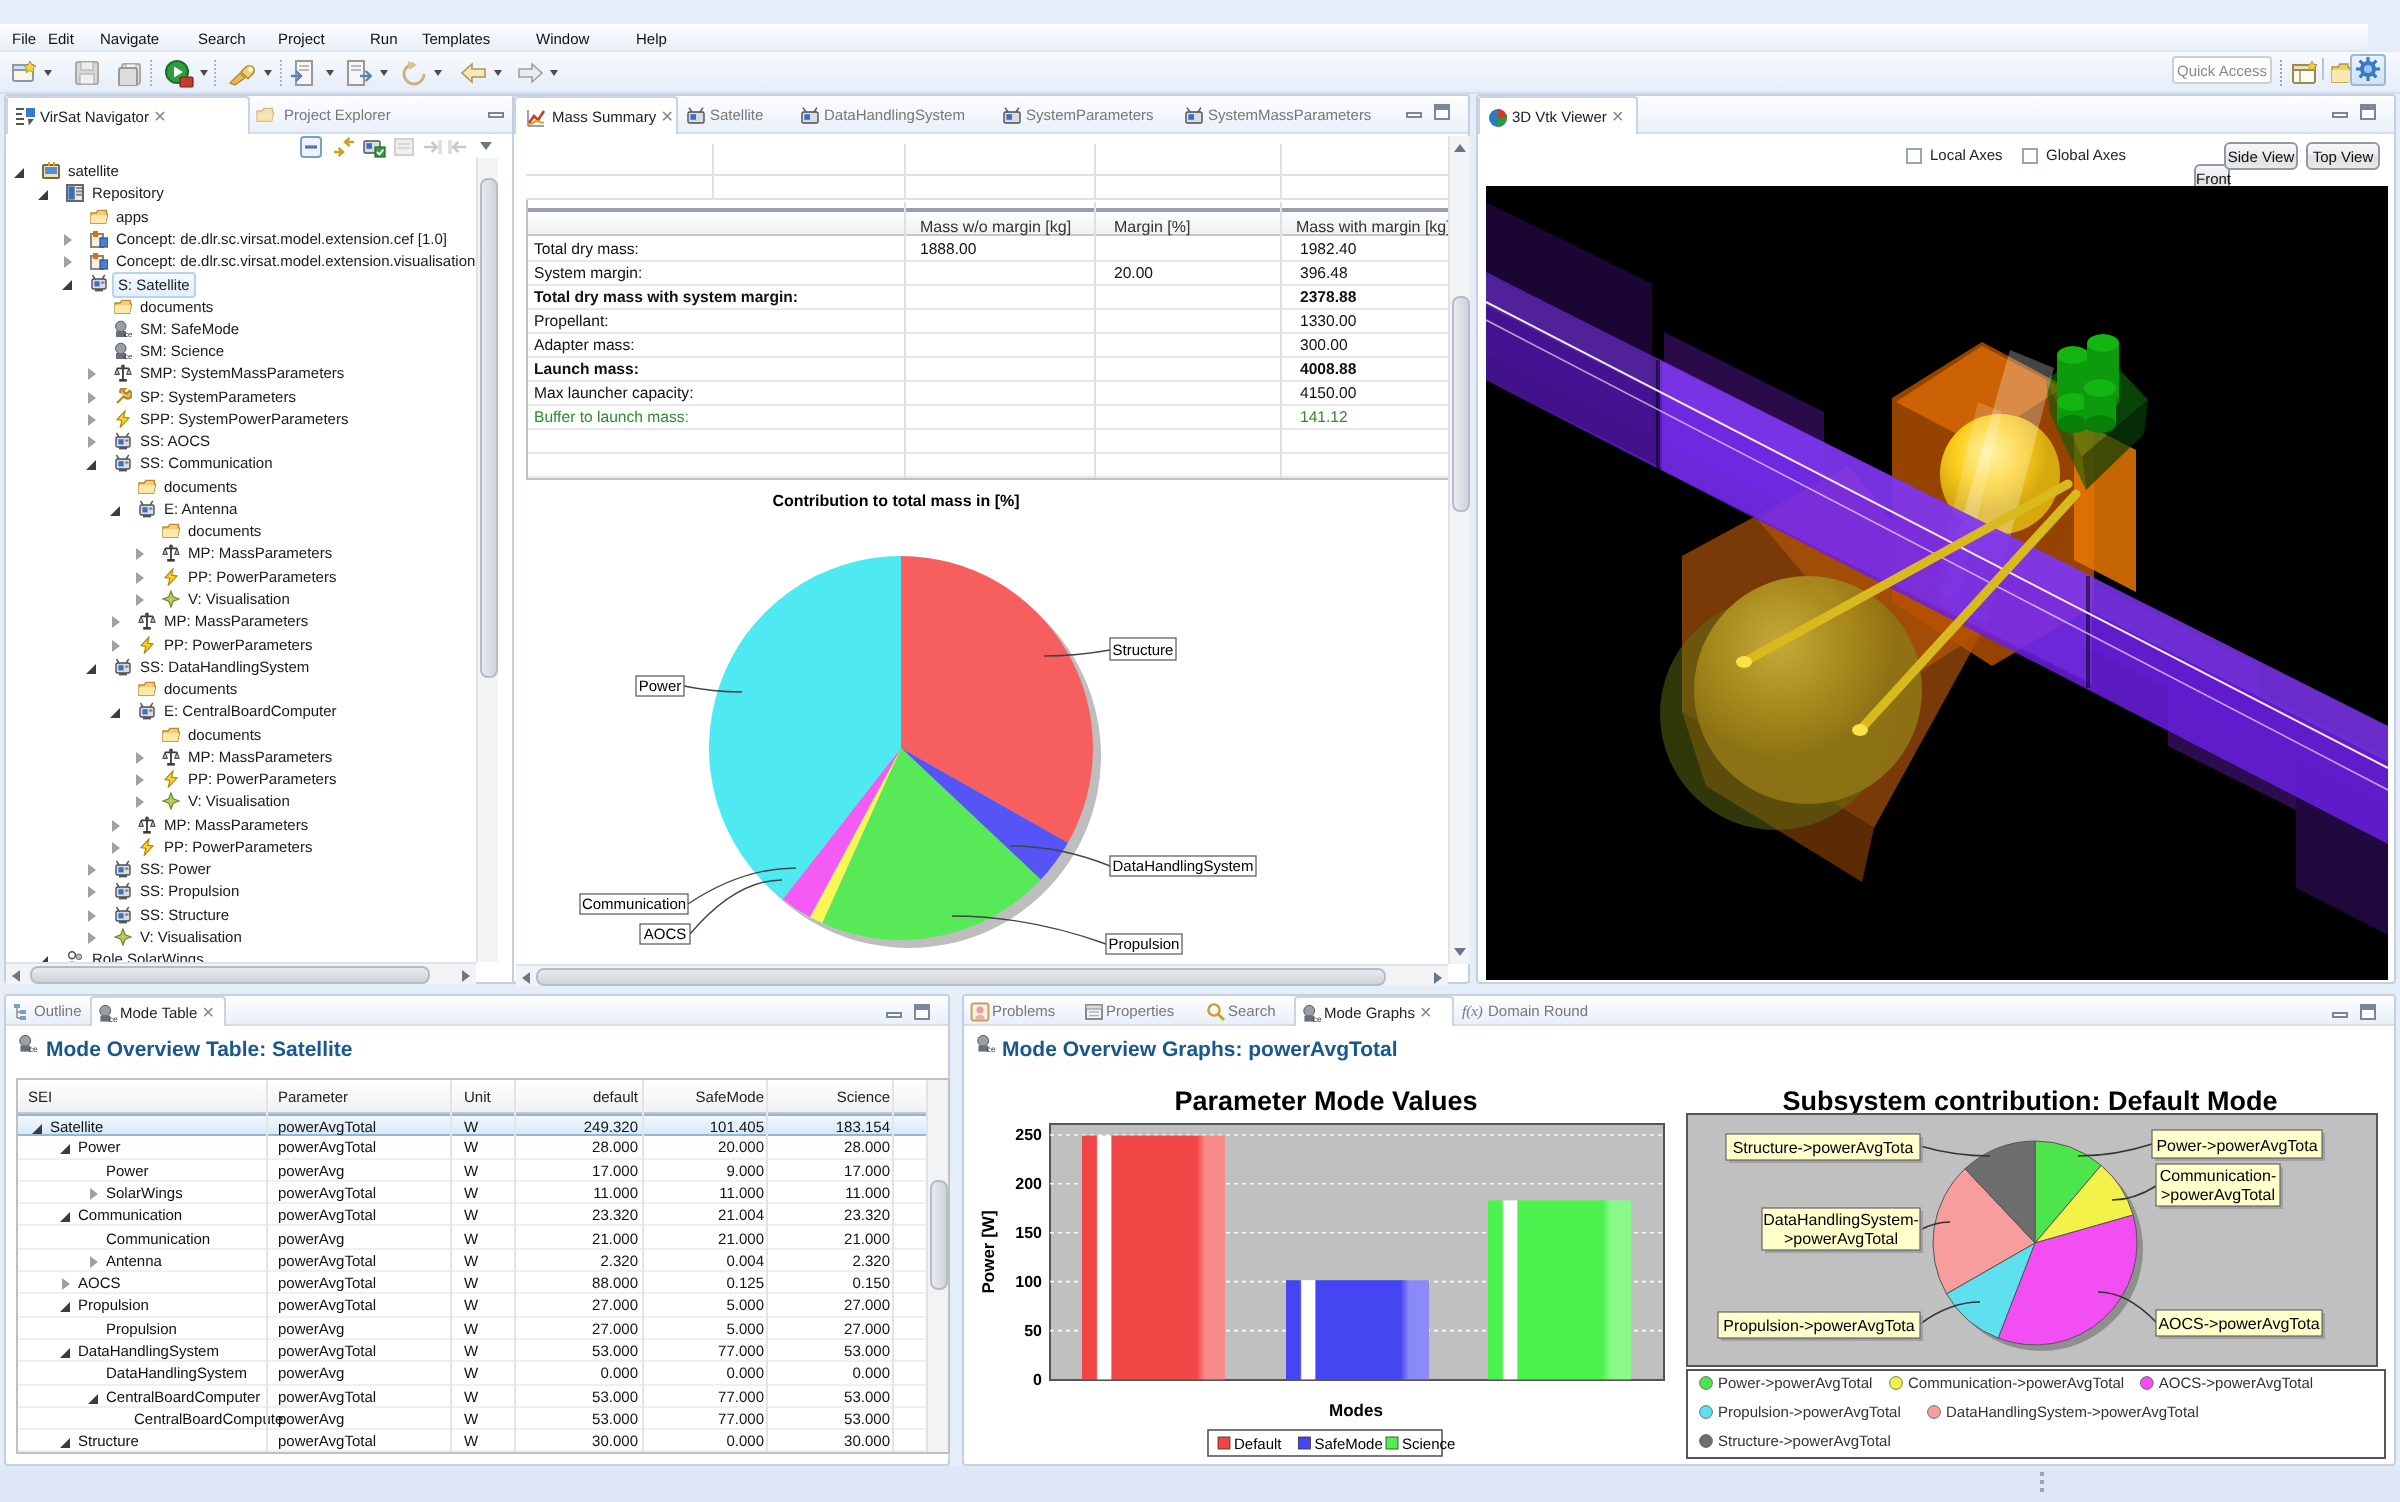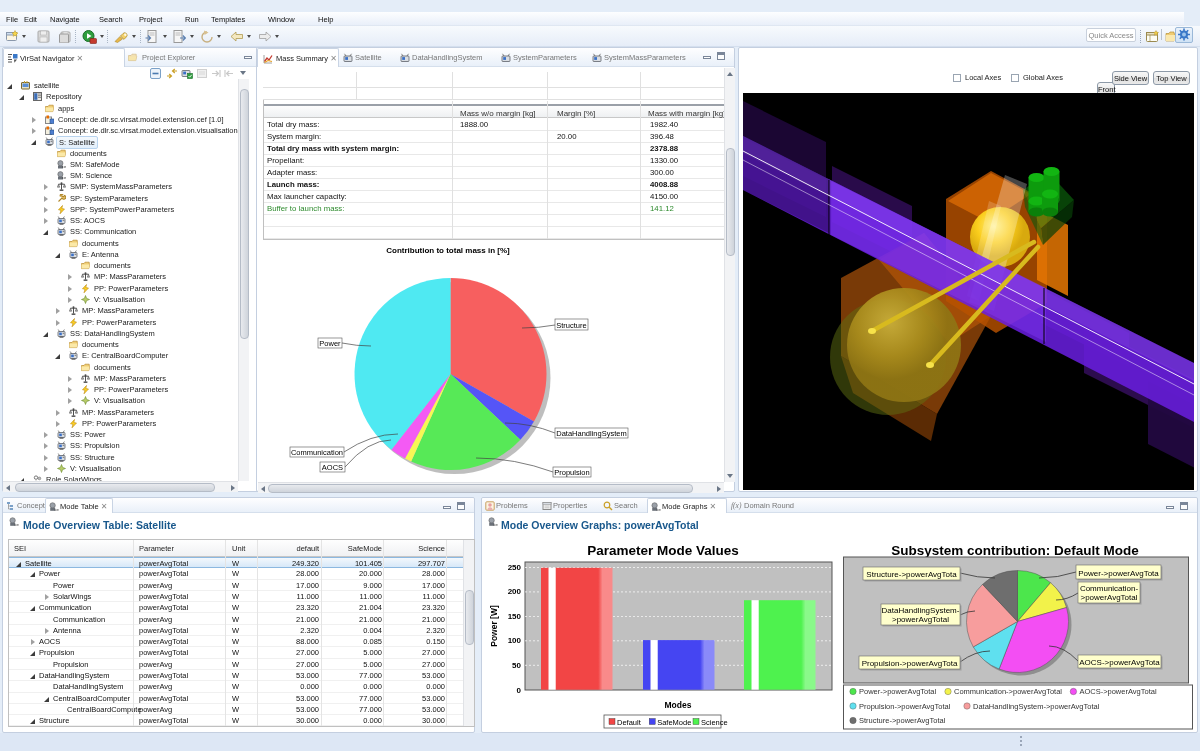--- a/index.html
+++ b/index.html
@@ -732,20 +732,34 @@
       <span class="abs" style="left:2px;bottom:4px;width:0;height:0;border-left:3.5px solid transparent;border-right:3.5px solid transparent;border-top:4px solid #6a7686;"></span>
     </div>
     <div class="sbh" style="left:1px;top:434px;width:466px;">
       <span class="abs" style="left:3px;top:3px;width:0;height:0;border-top:3.5px solid transparent;border-bottom:3.5px solid transparent;border-right:4px solid #6a7686;"></span>
       <div class="thumbh" style="left:10px;width:425px;"></div>
       <span class="abs" style="right:3px;top:3px;width:0;height:0;border-top:3.5px solid transparent;border-bottom:3.5px solid transparent;border-left:4px solid #6a7686;"></span>
     </div>
   </div>
 
   <div class="panel" id="vtkpanel" style="left:738px;top:47px;width:460px;height:445px;">
+    <div class="tabbar">
+      <div class="tab active" style="left:0px;width:80px;">
+          <svg class="abs" style="left:4px;top:5px" width="10" height="10" viewBox="0 0 10 10">
+            <circle cx="5" cy="5" r="4.5" fill="#2a7ac0"></circle>
+            <path d="M5,0.5 A4.5,4.5 0 0 1 9.5,5 L5,5 Z" fill="#cc3a2a"></path>
+            <path d="M5,5 L9.5,5 A4.5,4.5 0 0 1 5,9.5 Z" fill="#2a9a3a"></path>
+          </svg>
+          <span class="tlabel" style="left:16px">3D Vtk Viewer <span class="xclose">✕</span></span>
+        </div>
+      <div class="minmax">
+          <div class="mi"></div>
+          <div class="ma"></div>
+        </div>
+    </div>
     <div class="chk" style="left:214px;top:26px;"></div>
       <span class="chklbl" style="left:226px;top:25px;">Local Axes</span>
     <div class="chk" style="left:272px;top:26px;"></div>
       <span class="chklbl" style="left:284px;top:25px;">Global Axes</span>
     <div class="wbtn" style="left:326px;top:34px;width:18px;margin-left:32px;">Front View</div>
     <div class="wbtn" style="left:373px;top:23px;width:37px;">Side View</div>
     <div class="wbtn" style="left:414px;top:23px;width:37px;">Top View</div>
     <div id="scene3d" class="abs" style="left:4px;top:45px;width:451px;height:397px;background:#000;overflow:hidden;">
 <svg width="451" height="397" viewBox="0 0 451 397">
 <polygon points="0.0,8.0 83.0,49.0 83.0,86.0 0.0,45.0" fill="#1c0636" opacity="0.95"></polygon>
@@ -812,21 +826,21 @@
 
   <div class="panel" id="mtpanel" style="left:2px;top:497px;width:473px;height:236px;">
     <div class="tabbar" style="height:15px;">
       <div class="tab" style="left:0;width:42px;">
           <svg class="abs" style="left:3px;top:3px" width="10" height="10" viewBox="0 0 10 10">
             <rect x="1" y="1" width="3" height="2" fill="#7aa0c8"></rect>
             <rect x="4" y="4" width="3" height="2" fill="#7aa0c8"></rect>
             <rect x="4" y="7" width="3" height="2" fill="#7aa0c8"></rect>
             <path d="M2.5,3 L2.5,8 M2.5,5 L4,5 M2.5,8 L4,8" stroke="#888" stroke-width="0.7" fill="none"></path>
           </svg>
-          <span class="tlabel" style="left:14px;top:3px;">Concept</span>
+          <span class="tlabel" style="left:14px;top:3px;">Outline</span>
         </div>
       <div class="tab active" style="left:42px;width:68px;height:15px;">
           <svg class="abs" style="left:3px;top:3px" width="10" height="10" viewBox="0 0 10 10">
             <circle cx="3.6" cy="3.4" r="2.7" fill="#9aa0a8" stroke="#555" stroke-width="0.5"></circle>
             <rect x="1.2" y="5.8" width="5" height="3" fill="#6a7078"></rect>
             <text x="5.4" y="9" font-size="4.2" fill="#333" font-family="Liberation Sans, sans-serif">cef</text>
           </svg>
           <span class="tlabel" style="left:14px;top:3px;">Mode Table <span class="xclose">✕</span></span>
         </div>
       <div class="minmax">
@@ -849,21 +863,21 @@
           <span class="abs num" style="left:312px;top:5px;width:62px;">SafeMode</span>
           <span class="abs num" style="left:375px;top:5px;width:62px;">Science</span>
         </div>
 <div class="btr" style="left:5px;top:59.0px;width:455px;background:linear-gradient(#f3f8fd,#d7e8f8);border-top:1px solid #8cb8e0;border-bottom:1px solid #8cb8e0;">
 <span class="arr e" style="left:8px;top:3px;"></span>
 <span class="btd" style="left:17px">Satellite</span>
           <span class="btd" style="left:131px">powerAvgTotal</span>
           <span class="btd" style="left:224px">W</span>
           <span class="btd num" style="left:249px;width:62px;">249.320</span>
           <span class="btd num" style="left:312px;width:62px;">101.405</span>
-          <span class="btd num" style="left:375px;width:62px;">297.707</span>
+          <span class="btd num" style="left:375px;width:62px;">183.154</span>
         </div>
 <div class="btr" style="left:5px;top:70.3px;width:455px;">
 <span class="arr e" style="left:22px;top:3px;"></span>
 <span class="btd" style="left:31px">Power</span>
           <span class="btd" style="left:131px">powerAvgTotal</span>
           <span class="btd" style="left:224px">W</span>
           <span class="btd num" style="left:249px;width:62px;">28.000</span>
           <span class="btd num" style="left:312px;width:62px;">20.000</span>
           <span class="btd num" style="left:375px;width:62px;">28.000</span>
         </div>
@@ -909,21 +923,21 @@
           <span class="btd num" style="left:249px;width:62px;">2.320</span>
           <span class="btd num" style="left:312px;width:62px;">0.004</span>
           <span class="btd num" style="left:375px;width:62px;">2.320</span>
         </div>
 <div class="btr" style="left:5px;top:138.1px;width:455px;">
 <span class="arr c" style="left:23px;top:3px;"></span>
 <span class="btd" style="left:31px">AOCS</span>
           <span class="btd" style="left:131px">powerAvgTotal</span>
           <span class="btd" style="left:224px">W</span>
           <span class="btd num" style="left:249px;width:62px;">88.000</span>
-          <span class="btd num" style="left:312px;width:62px;">0.085</span>
+          <span class="btd num" style="left:312px;width:62px;">0.125</span>
           <span class="btd num" style="left:375px;width:62px;">0.150</span>
         </div>
 <div class="btr" style="left:5px;top:149.4px;width:455px;">
 <span class="arr e" style="left:22px;top:3px;"></span>
 <span class="btd" style="left:31px">Propulsion</span>
           <span class="btd" style="left:131px">powerAvgTotal</span>
           <span class="btd" style="left:224px">W</span>
           <span class="btd num" style="left:249px;width:62px;">27.000</span>
           <span class="btd num" style="left:312px;width:62px;">5.000</span>
           <span class="btd num" style="left:375px;width:62px;">27.000</span>

